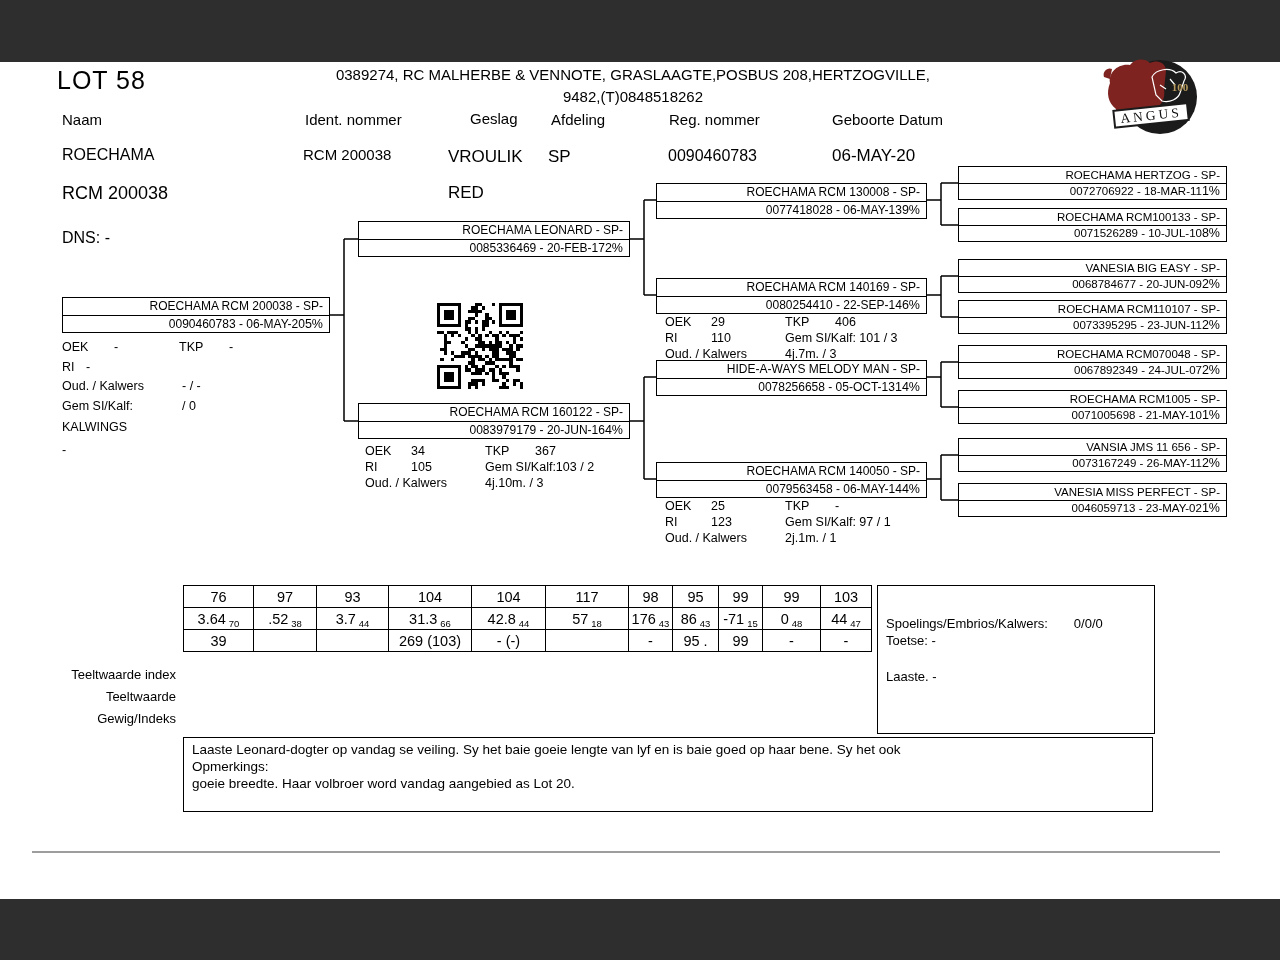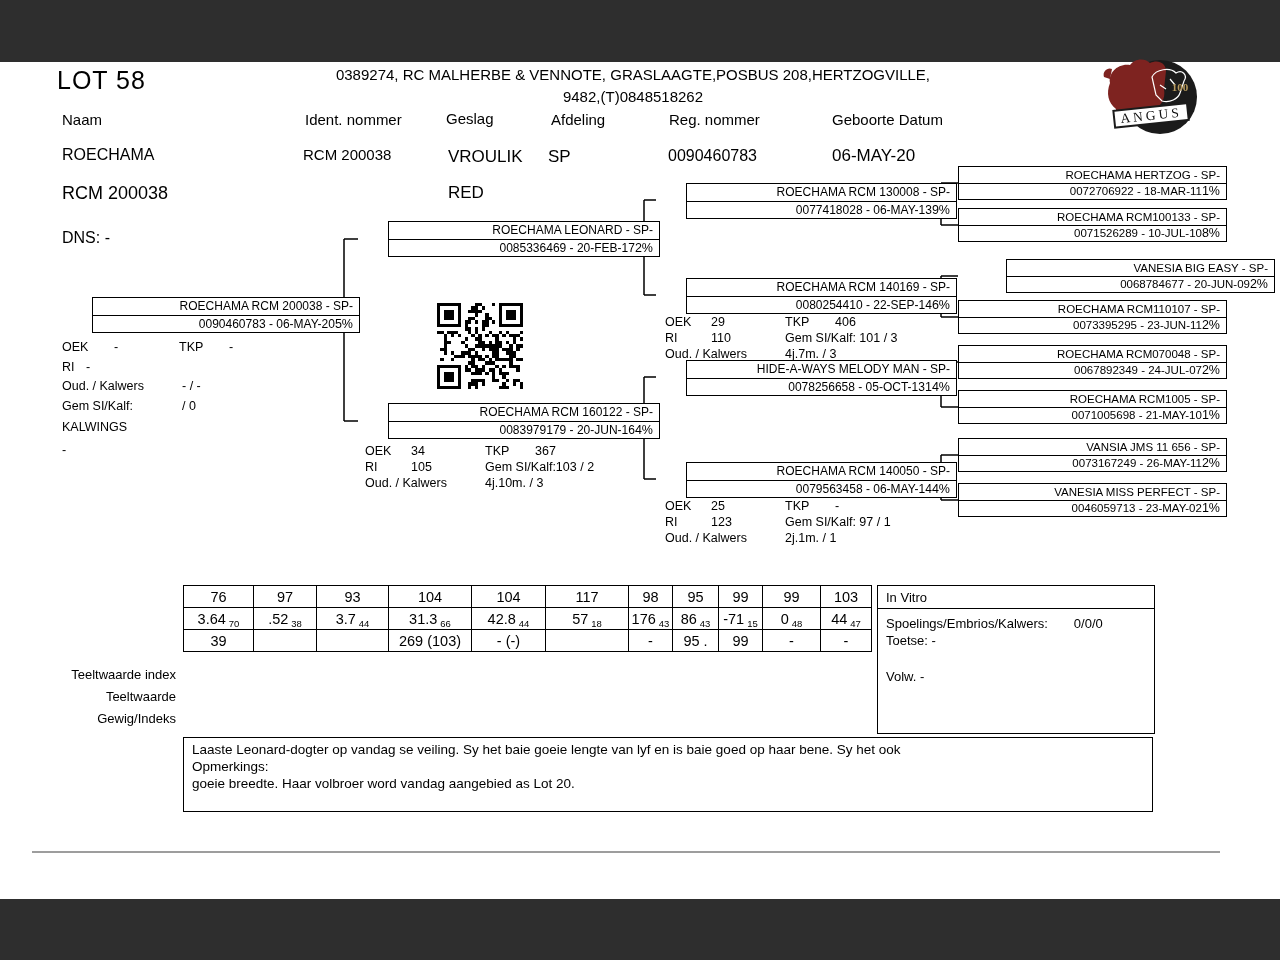--- a/index.html
+++ b/index.html
@@ -9,21 +9,21 @@
     font-family:"Liberation Sans", sans-serif;
     -webkit-font-smoothing:antialiased;
   }
   .abs{position:absolute;}
   .bar{position:absolute;left:0;width:1280px;background:#2e2e2e;}
   .txt{position:absolute;white-space:nowrap;}
   
   .pbox{position:absolute;border:1.5px solid #000;background:#fff;}
   .pbox .prow{display:flex;justify-content:flex-end;align-items:center;padding:0 6px 0 5px;}
   .pbox .prow.first{border-bottom:1px solid #000;}
-  .pbox.mid{font-size:12px;margin-left:30px;}
+  .pbox.mid{font-size:12px;}
   .pbox.mid .prow{height:16.5px;}
   .pbox.small{font-size:11.5px;}
   .pbox.small .prow{height:15.5px;}
   .pbox .pct{font-size:12.5px;}
   
   .stats{position:absolute;font-size:12.5px;line-height:16px;}
   .st-line{display:flex;white-space:pre;}
   .w24{display:inline-block;width:24px;}
   .w46{display:inline-block;width:46px;}
   .w52{display:inline-block;width:52px;}
@@ -73,21 +73,21 @@
     <text x="80" y="36" font-size="11" fill="#b89b5e" text-anchor="middle" font-weight="bold">100</text>
     <g transform="rotate(-6 50 60)">
       <rect x="14" y="52" width="74" height="17" fill="#ffffff" stroke="#1b1b1b" stroke-width="2"></rect>
       <text x="51" y="65" font-size="13.5" letter-spacing="3" text-anchor="middle" fill="#111">ANGUS</text>
     </g>
   </svg>
 </div>
 
 <div class="txt" style="left:62px;top:111px;font-size:15px;">Naam</div>
 <div class="txt" style="left:305px;top:111px;font-size:15px;">Ident. nommer</div>
-<div class="txt" style="left:446px;top:110px;font-size:15px;">Geslag</div>
+<div class="txt" style="left:470px;top:110px;font-size:15px;">Geslag</div>
 <div class="txt" style="left:551px;top:111px;font-size:15px;">Afdeling</div>
 <div class="txt" style="left:669px;top:111px;font-size:15px;">Reg. nommer</div>
 <div class="txt" style="left:832px;top:111px;font-size:15px;">Geboorte Datum</div>
 
 <div class="txt" style="left:62px;top:146px;font-size:16px;">ROECHAMA</div>
 <div class="txt" style="left:303px;top:146px;font-size:15px;">RCM 200038</div>
 <div class="txt" style="left:448px;top:147px;font-size:17px;">VROULIK</div>
 <div class="txt" style="left:548px;top:147px;font-size:17px;">SP</div>
 <div class="txt" style="left:668px;top:147px;font-size:16px;">0090460783</div>
 <div class="txt" style="left:832px;top:146px;font-size:17px;">06-MAY-20</div>
@@ -507,21 +507,21 @@
 <div class="pbox small" style="left:958px;top:208px;width:267px;">
   <div class="prow first">
       <span>ROECHAMA RCM100133 - SP</span>
       <span>-</span>
     </div>
   <div class="prow">
       <span>0071526289 - 10-JUL-10</span>
       <span class="pct">8%</span>
     </div>
 </div>
-<div class="pbox small" style="left:1006px;top:259px;width:267px;">
+<div class="pbox small" style="left:958px;top:259px;width:267px;">
   <div class="prow first">
       <span>VANESIA BIG EASY - SP</span>
       <span>-</span>
     </div>
   <div class="prow">
       <span>0068784677 - 20-JUN-09</span>
       <span class="pct">2%</span>
     </div>
 </div>
 <div class="pbox small" style="left:958px;top:300px;width:267px;">
@@ -630,23 +630,22 @@
     <td class="val">-</td>
     <td class="val">95 .</td>
     <td class="val">99</td>
     <td class="val">-</td>
     <td class="val">-</td>
   </tr>
 </tbody>
   </table>
 
 <div class="obox" style="left:877px;top:585px;width:276px;height:147px;">
-  <div class="iv-title">In Vitro</div>
   <div class="iv-line" style="top:30px;"><span>Spoelings/Embrios/Kalwers:</span><span style="margin-left:26px;">0/0/0</span></div>
   <div class="iv-line" style="top:47px;">Toetse: -</div>
-  <div class="iv-line" style="top:83px;">Volw. -</div>
+  <div class="iv-line" style="top:83px;">Laaste. -</div>
 </div>
 
 <div class="obox" style="left:183px;top:737px;width:970px;height:75px;padding:3px 8px;box-sizing:border-box;">
   <div class="om-text">Laaste Leonard-dogter op vandag se veiling. Sy het baie goeie lengte van lyf en is baie goed op haar bene. Sy het ook</div>
   <div class="om-text">Opmerkings:</div>
   <div class="om-text">goeie breedte. Haar volbroer word vandag aangebied as Lot 20.</div>
 </div>
 
 </body></html>

